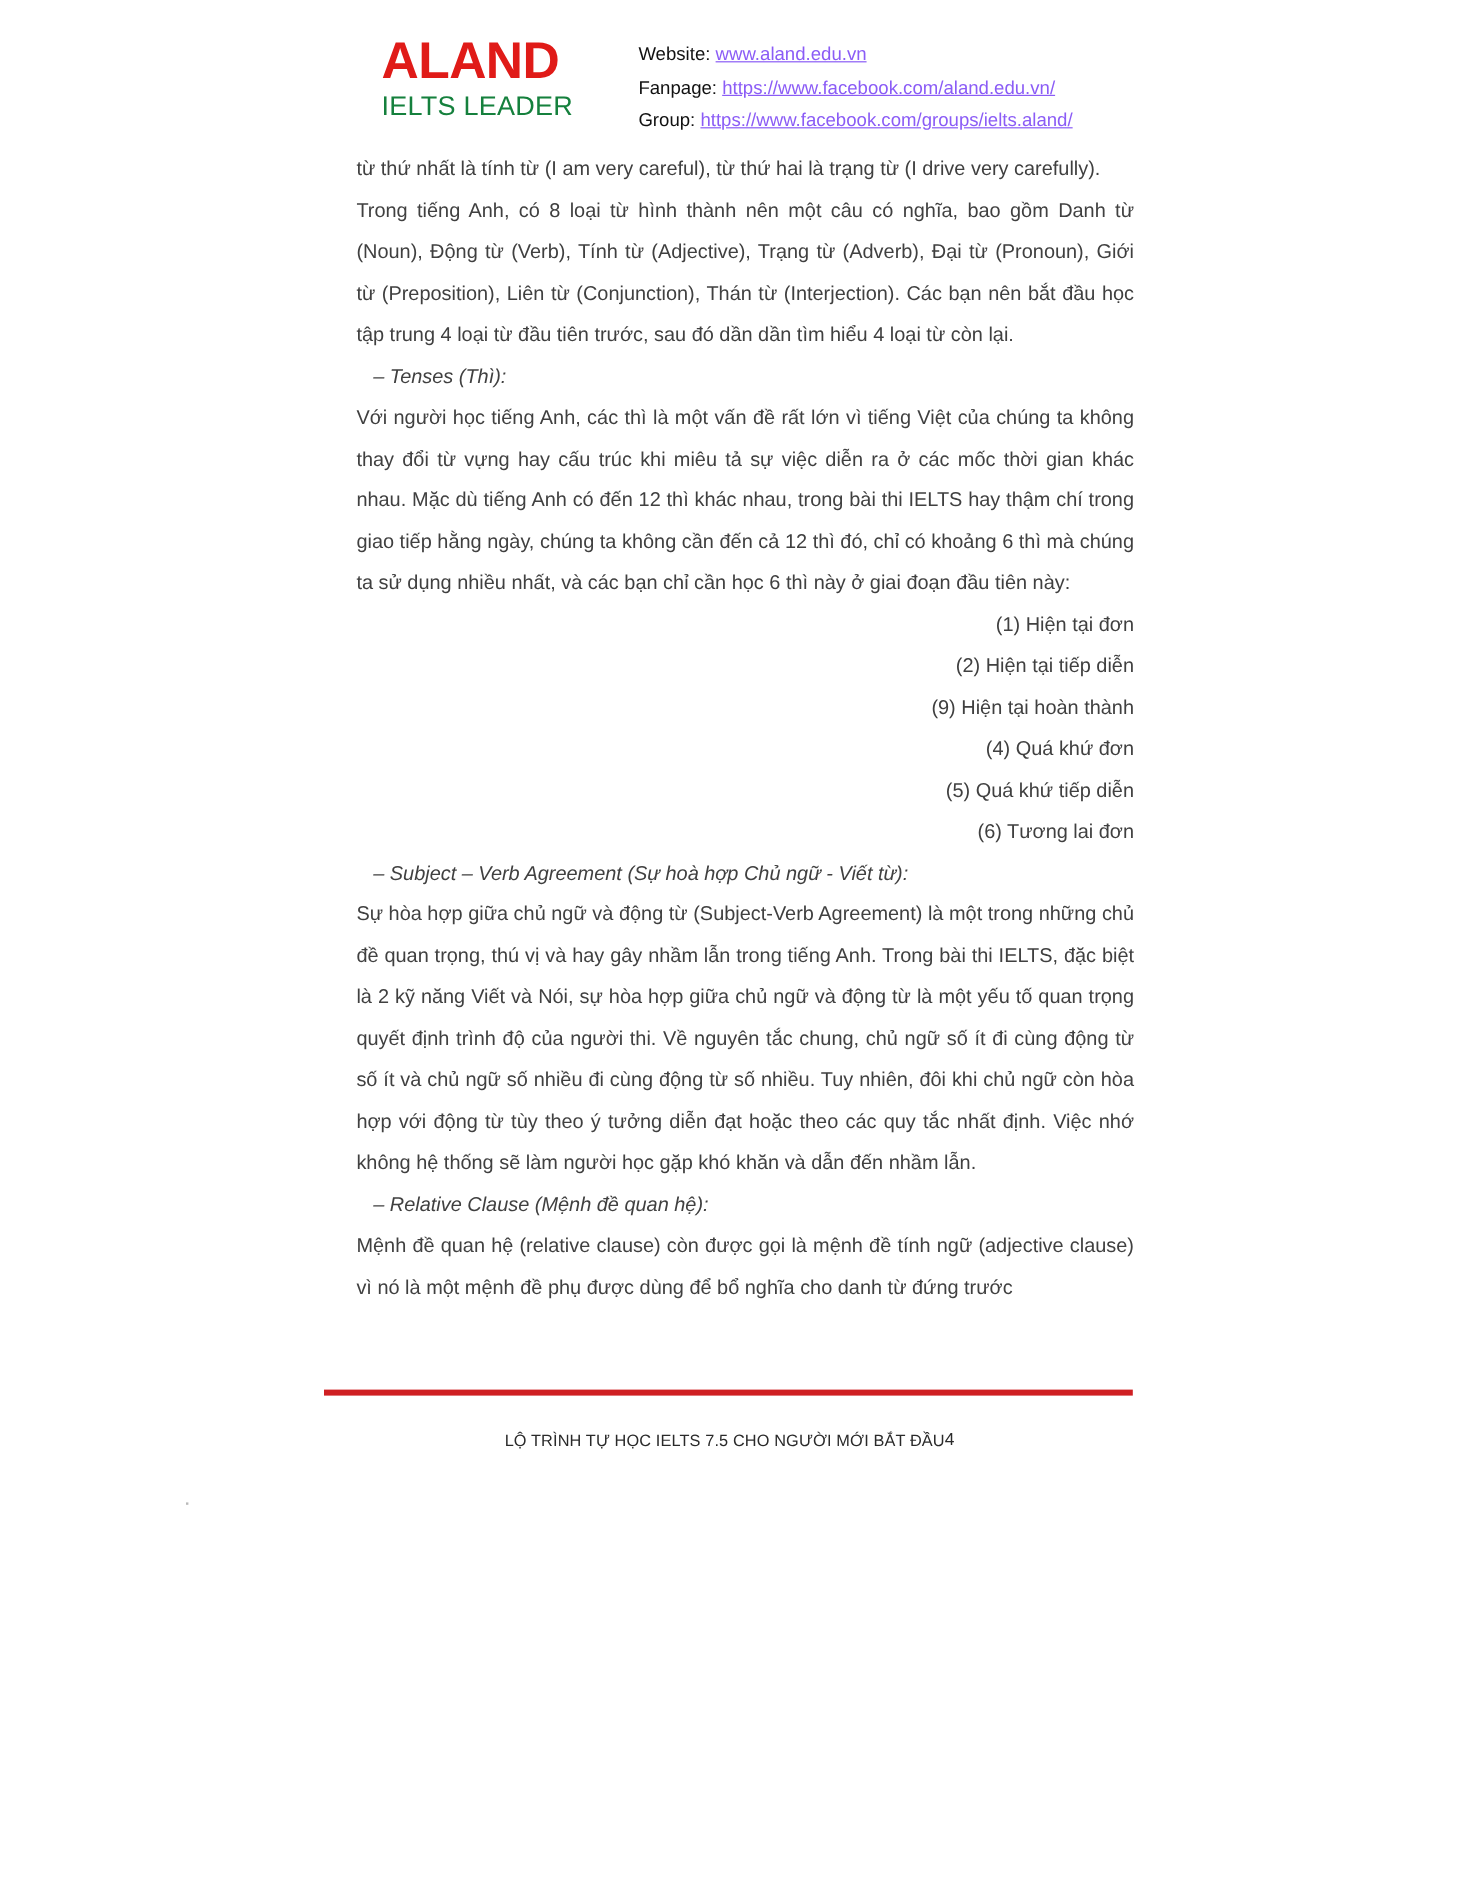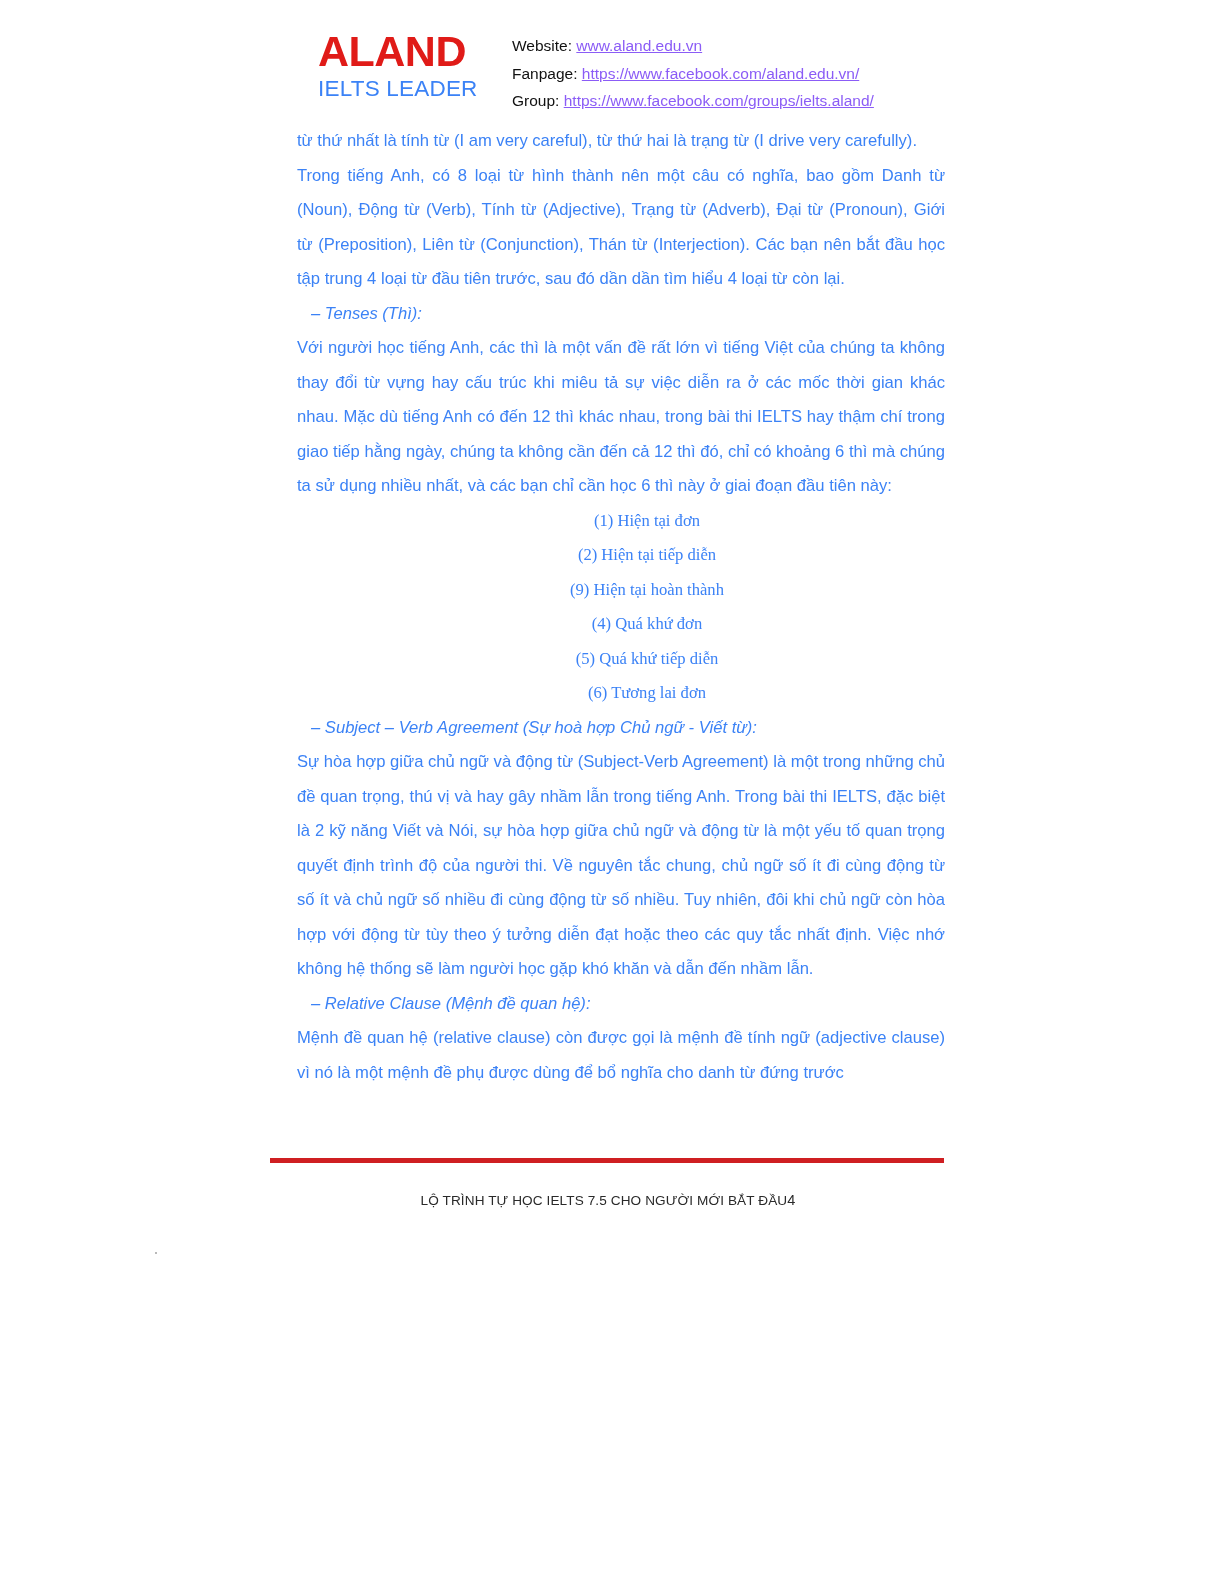--- a/index.html
+++ b/index.html
@@ -40,73 +40,73 @@
     font-family: "Liberation Sans", sans-serif;
     font-weight: bold;
     font-size: 43px;
     letter-spacing: -0.5px;
     color: #e01b18;
     line-height: 1;
   }
   .logo-sub {
     font-family: "Liberation Sans", sans-serif;
     font-size: 22.5px;
-    color: #3b82f6;
+    color: #15803d;
     letter-spacing: 0.2px;
     line-height: 1.15;
     margin-top: 3px;
   }
   .contact-block {
     margin-left: 14px;
     padding-top: 6px;
     font-size: 15.5px;
     line-height: 1.78;
     color: #111;
   }
   .contact-line {
     white-space: nowrap;
   }
   .contact-label {
     color: #111;
+    margin-left: 20px;
   }
   .contact-link {
     color: #8b5cf6;
     text-decoration: underline;
   }
 
   
   .content {
     position: absolute;
     top: 124px;
     left: 297px;
     width: 648px;
     font-size: 16.6px;
     line-height: 2.08;
-    color: #3b82f6;
+    color: #404040;
     text-align: justify;
   }
   .content p {
     margin: 0;
   }
   p.indent {
     text-indent: 0;
   }
   p.heading-it {
     font-style: italic;
     text-indent: 14px;
   }
   .list {
     margin: 0;
     padding: 0;
     list-style: none;
   }
   .list li {
     padding-left: 52px;
-    text-align: center;
-    font-family: Liberation Serif, serif;
+    text-align: right;
   }
 
   
   .footer-rule {
     position: absolute;
     left: 270px;
     top: 1158px;
     width: 674px;
     height: 5px;
     background: #cf1f22;

